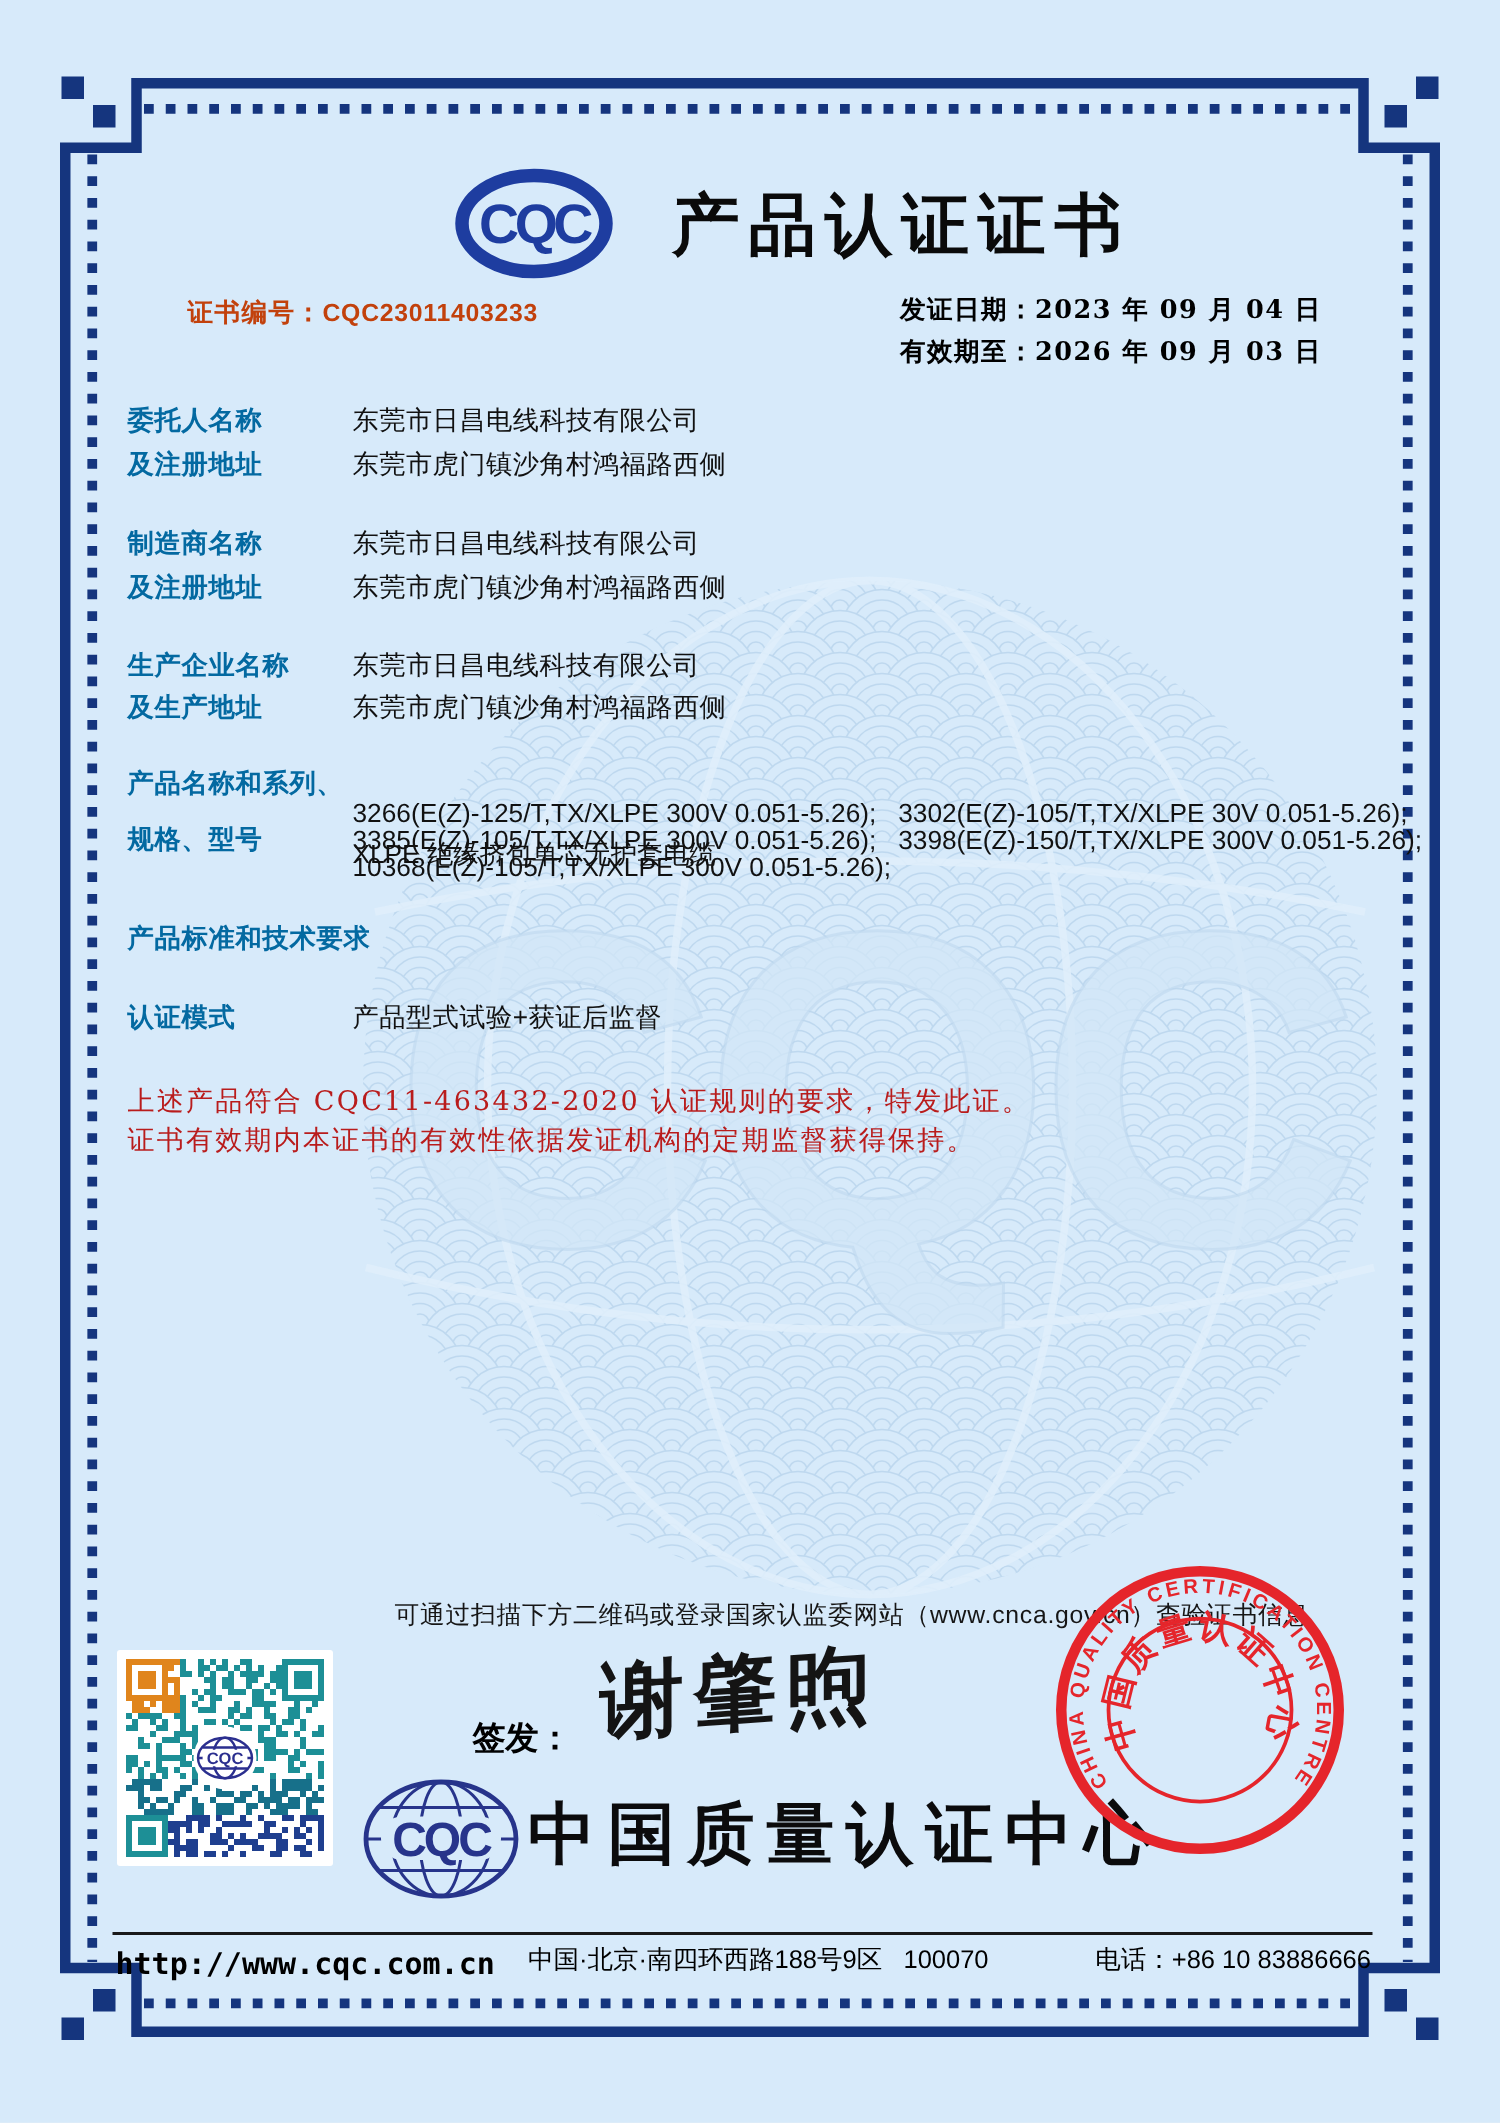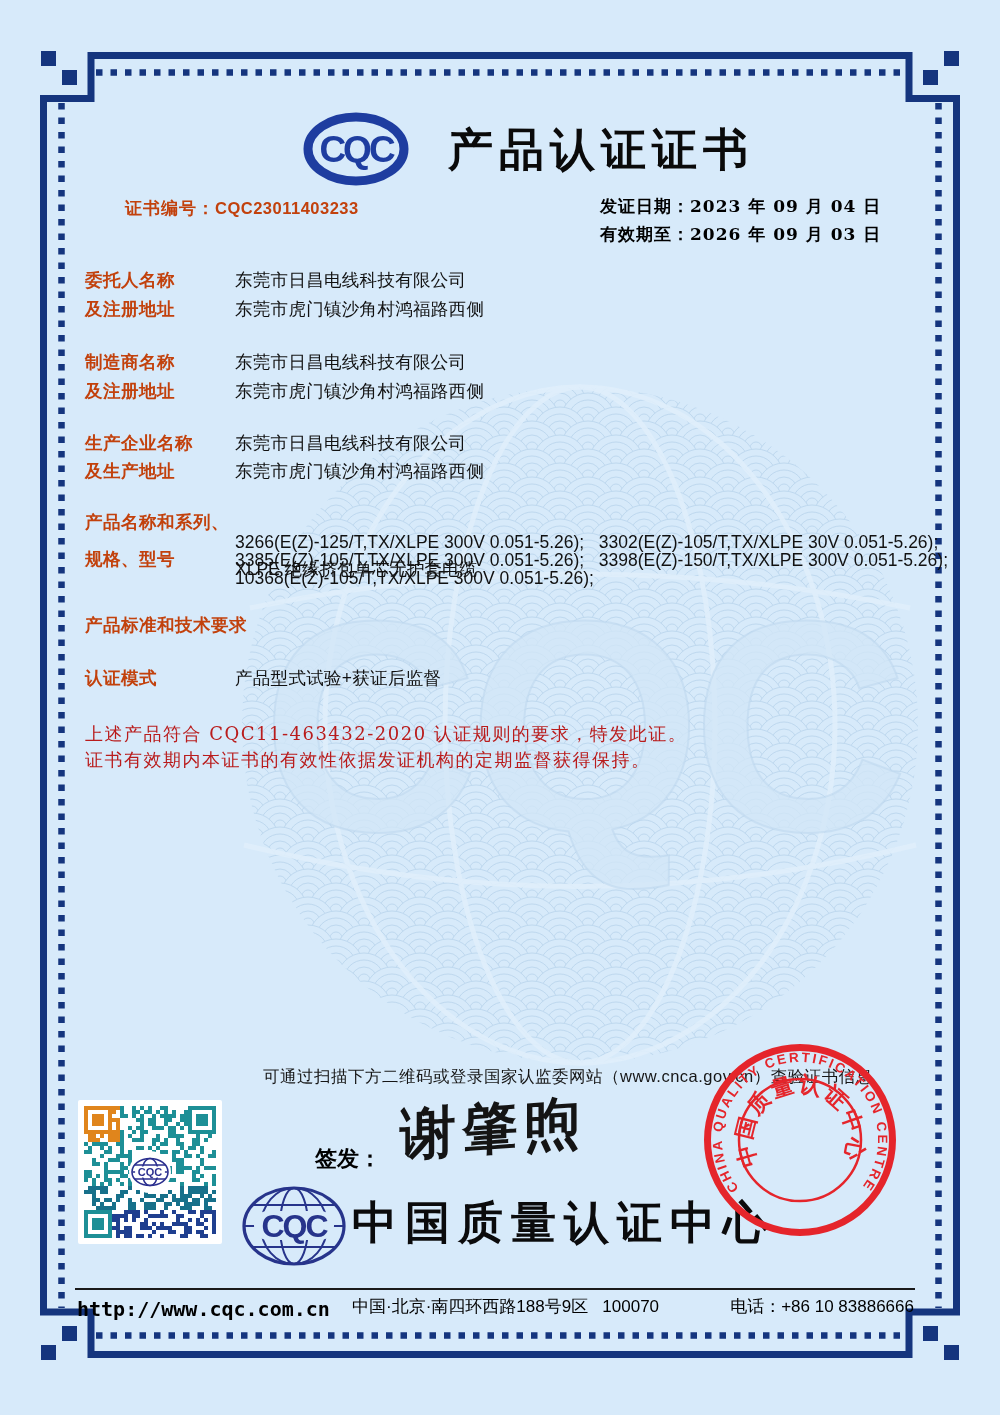--- a/index.html
+++ b/index.html
@@ -14,21 +14,21 @@
   .wm{z-index:0;}
   .border-layer{z-index:1;pointer-events:none;}
   .content{z-index:2;position:absolute;left:0;top:0;width:1000px;height:1415px;}
   .stamp-wrap{z-index:3;}
 
   .title{font-size:45px;font-weight:bold;letter-spacing:6px;color:var(--text);}
   .kai{font-family:"DejaVu Serif","Liberation Serif",serif;}
   .cert-line{font-size:17px;font-weight:bold;color:#c2410c;letter-spacing:1px;}
   .cert-no{font-family:"Liberation Sans",sans-serif;font-size:16.5px;font-weight:bold;letter-spacing:.5px;}
   .date-line{font-size:17px;font-weight:bold;color:#000000;letter-spacing:1px;}
-  .flabel{font-size:17.5px;font-weight:bold;color:#c2410c;letter-spacing:.5px;}
+  .flabel{font-size:17.5px;font-weight:bold;color:#0369a1;letter-spacing:.5px;}
   .fvalue{font-size:17.5px;color:#111;letter-spacing:.3px;}
   .spec{font-size:17.5px;color:#111;white-space:pre;}
   .stmt{font-size:18px;color:#b91c1c;letter-spacing:1.5px;}
   .note{font-size:16.5px;color:#161616;letter-spacing:.5px;}
   .sign-label{font-size:22px;font-weight:bold;color:#000;}
   .signature{font-size:56px;font-weight:bold;color:#141414;letter-spacing:6px;
              transform:rotate(-4deg) skewX(-4deg);transform-origin:left bottom;}
   .org-name{font-size:45px;font-weight:600;color:#0b0b0c;letter-spacing:8px;}
   .footer-rule{background:#1a1a1a;height:2px;}
   .footer-url{font-family:"DejaVu Sans Mono","Liberation Mono",monospace;font-size:20px;font-weight:bold;color:#000;}

